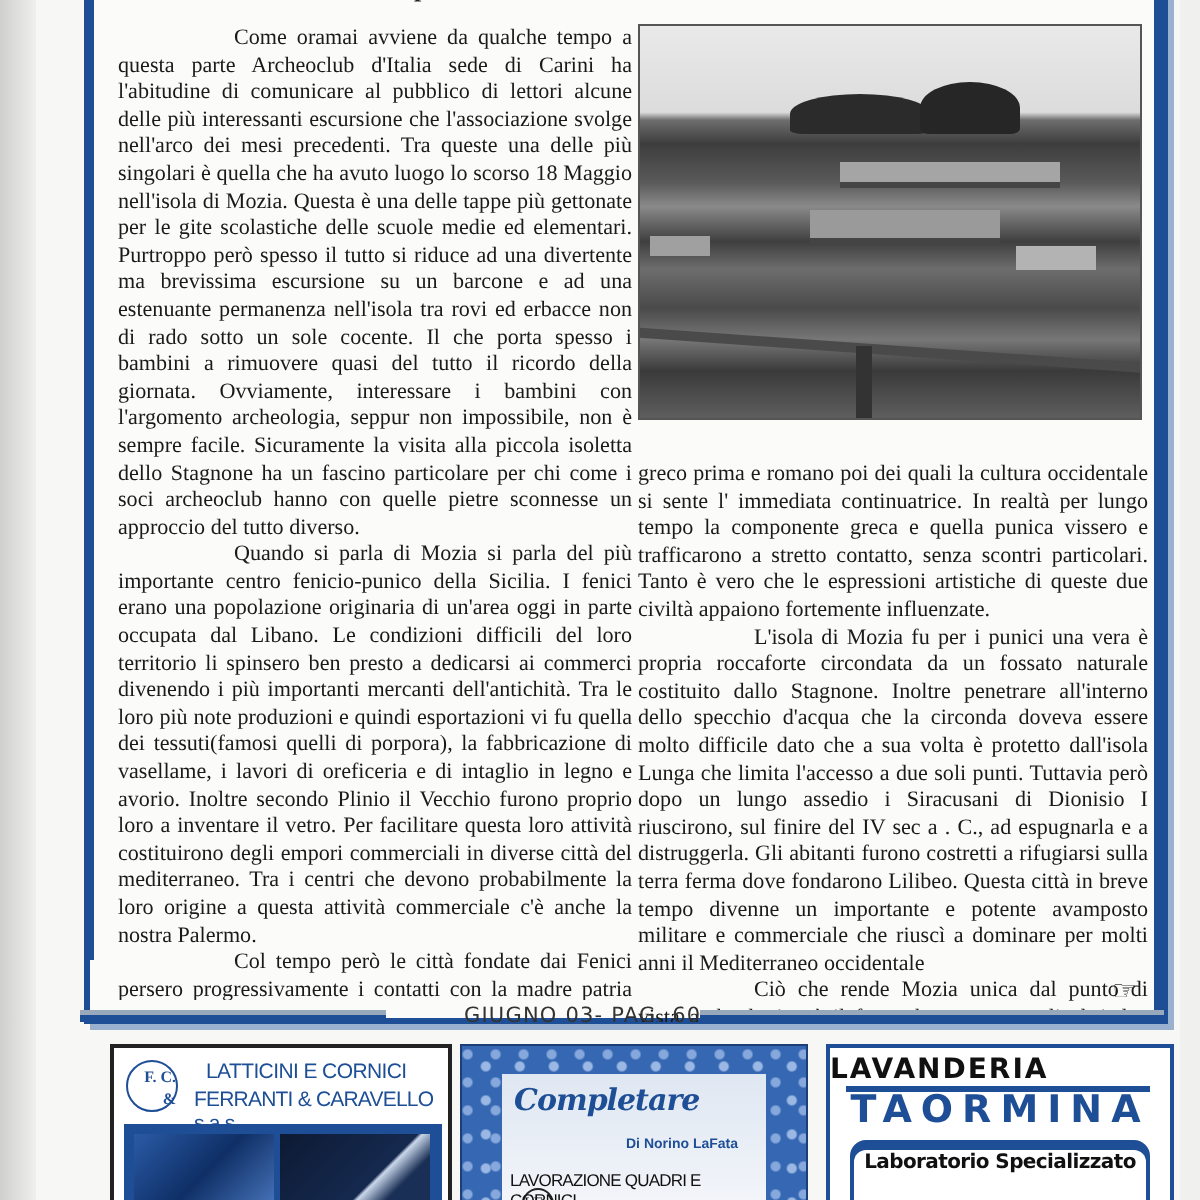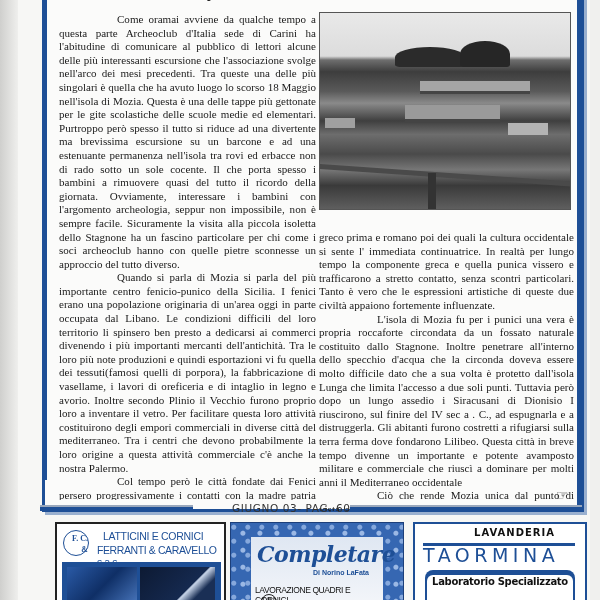--- a/index.html
+++ b/index.html
@@ -69,31 +69,31 @@
   .ad1 .t2 { position:absolute; left:40px; top:20px; font-family:"Liberation Sans",sans-serif; font-size:10.5px; color:#1e4f96; letter-spacing:-0.4px; }
   .ad1 .pics { position:absolute; left:5px; top:38px; width:155px; height:44px; border:2px solid #1e4f96; background:#1e4f96; }
   .ad1 .pic-a { position:absolute; left:3px; top:3px; width:70px; height:40px; background:linear-gradient(135deg,#2a5aa6,#0f2f66 50%,#4b79c0); }
   .ad1 .pic-b { position:absolute; left:76px; top:3px; width:75px; height:40px; background:linear-gradient(135deg,#0d1a33,#15294f 60%,#c9d6ea 62%,#1a2f55 75%); }
 
   .ad2 { left:230px; width:172px; background:#3667b2;
     background-image: radial-gradient(circle at 20% 30%, #86a8dc 2px, transparent 3px), radial-gradient(circle at 70% 60%, #9bb8e4 2px, transparent 3px);
     background-size:14px 14px, 17px 17px; border:1px solid #1c3f7a; }
   .ad2 .inner { position:absolute; left:20px; top:14px; width:132px; height:70px; background:linear-gradient(180deg,#dfe7f2,#f4f6fa); }
   .ad2 .brand { position:absolute; left:6px; top:4px; font-family:"DejaVu Serif",serif; font-style:italic; font-weight:bold;
-    font-size:22px; color:#1e4f96; letter-spacing:-0.5px; }
+    font-size:15px; color:#1e4f96; letter-spacing:-0.5px; }
   .ad2 .lf { position:absolute; left:10px; top:29px; width:14px; height:14px; border:1.5px solid #222; border-radius:50%;
     font-size:8px; font-weight:normal; line-height:14px; color:#111;margin-top:28px; }
   .ad2 .owner { position:absolute; left:62px; top:32px; font-family:"Liberation Sans",sans-serif; font-weight:bold; font-size:7px; color:#1e4f96; }
   .ad2 .service { position:absolute; left:4px; top:48px; font-family:"Liberation Sans",sans-serif; font-size:8.5px; color:#111; letter-spacing:-0.4px; }
 
   .ad3 { left:413px; width:170px; border:2px solid #1e4f96; background:#fff; }
-  .ad3 .lav { position:absolute; left:0; width:140px; top:3px; text-align:right; font-family:"DejaVu Sans",sans-serif; font-weight:bold; font-size:10px; letter-spacing:1px; color:#111; }
+  .ad3 .lav { position:absolute; left:0; width:140px; top:3px; text-align:left; font-family:"DejaVu Sans",sans-serif; font-weight:bold; font-size:14px; letter-spacing:1px; color:#111; }
   .ad3 .bar { position:absolute; left:8px; top:19px; width:152px; height:3px; background:#1e4f96; }
-  .ad3 .name { position:absolute; left:8px; top:20px; width:154px; font-family:"DejaVu Sans",sans-serif; font-weight:normal; font-size:19px;
-    letter-spacing:4.5px; color:#1e4f96; text-align:left; }
+  .ad3 .name { position:absolute; left:8px; top:20px; width:154px; font-family:"DejaVu Sans",sans-serif; font-weight:bold; font-size:19px;
+    letter-spacing:4.5px; color:#1e4f96; text-align:center; }
   .ad3 .lab-box { position:absolute; left:10px; top:46px; width:150px; height:36px; background:#1e4f96; border-radius:8px 8px 0 0; }
   .ad3 .lab { position:absolute; left:2px; top:5px; width:146px; height:31px; background:#fff; border-radius:6px 6px 0 0;
     font-family:"DejaVu Sans",sans-serif; font-size:10px; color:#111; text-align:center; line-height:14px; font-weight:bold; letter-spacing:-0.3px; }
 
   .right-edge { position:absolute; left:590px; top:0; width:10px; height:600px; background:#f0f0ee; }
 </style>
 </head>
 <body>
 
 <div class="left-shadow"></div>

